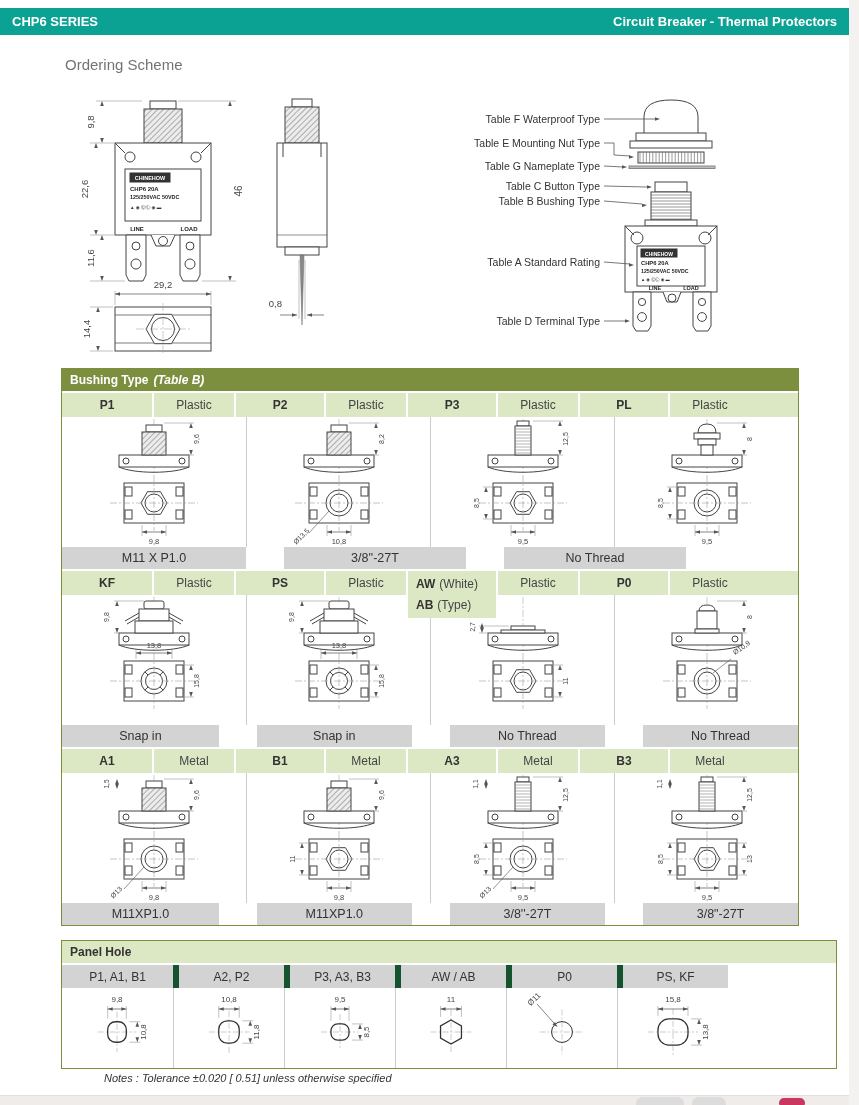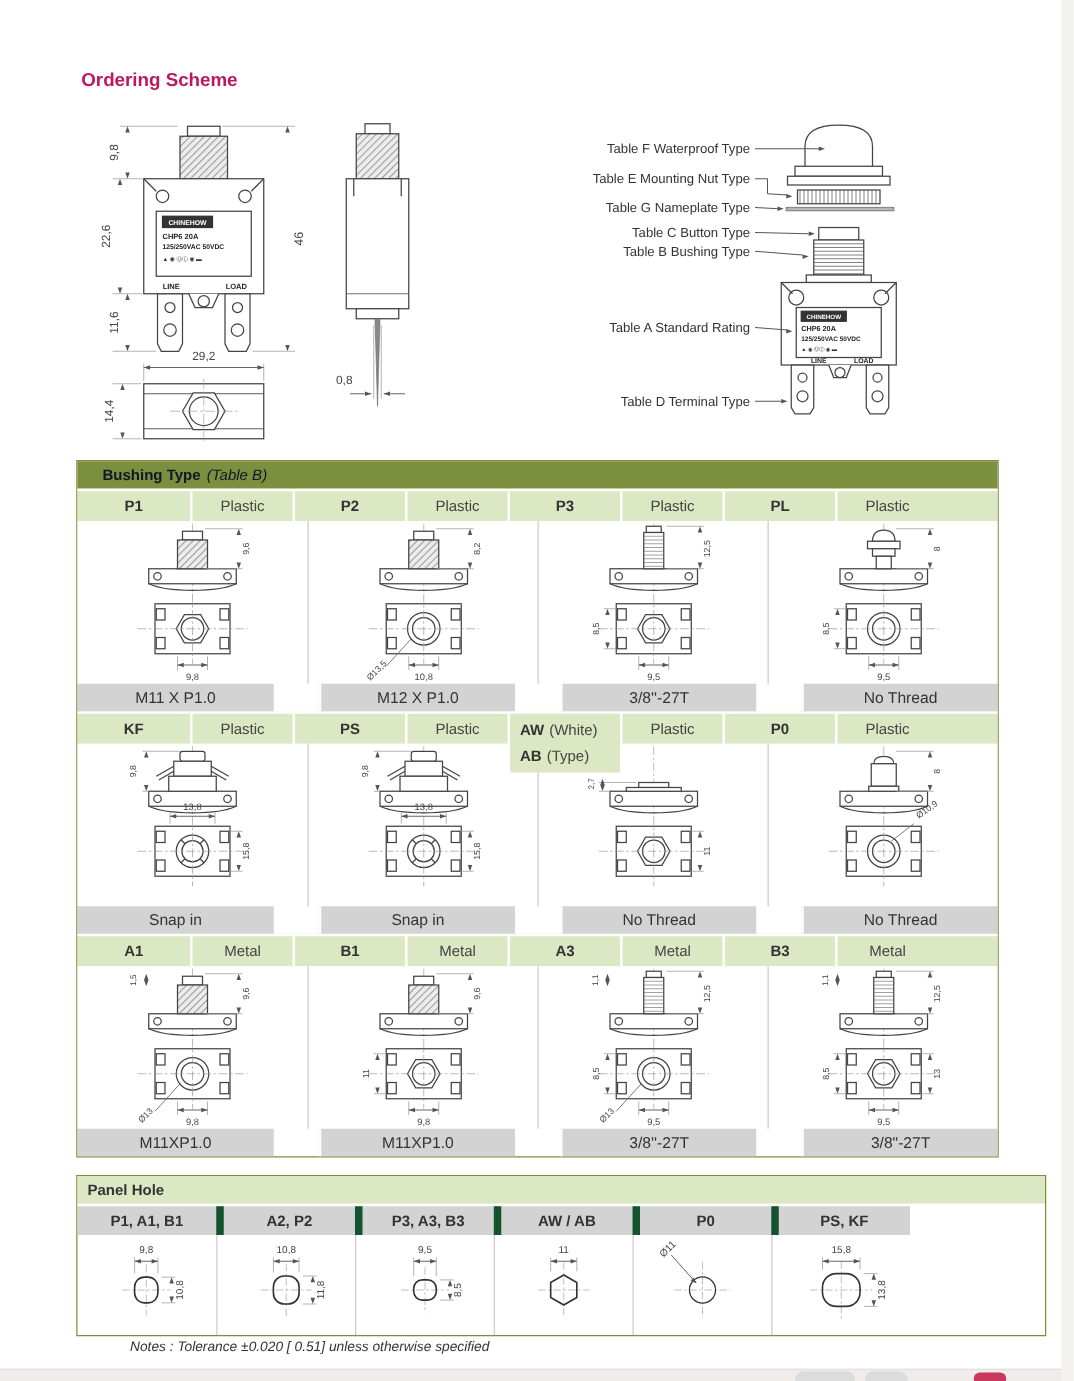--- a/index.html
+++ b/index.html
@@ -3,29 +3,29 @@
 <meta charset="utf-8">
 <style>
   html,body{margin:0;padding:0;background:#fff;}
   .page{position:relative;width:859px;height:1105px;background:#fff;overflow:hidden;
         font-family:"Liberation Sans",sans-serif;}
   :root{--teal:#0BA193;--olive:#7C8F3E;--lg:#DCE8C3;--gray:#D3D3D3;}
 
   .topbar{position:absolute;left:0;top:8px;width:849px;height:27px;background:var(--teal);
           color:#fff;display:flex;justify-content:space-between;align-items:center;
           padding:0 12px;box-sizing:border-box;font-weight:bold;font-size:13px;}
-  .section-title{position:absolute;left:65px;top:56px;margin:0;color:#be185d;
-          font-size:15px;font-weight:bold;}
+  .section-title{position:absolute;left:65px;top:56px;margin:0;color:#737373;
+          font-size:15px;font-weight:normal;}
   .drawings{position:absolute;left:30px;top:95px;width:800px;height:262px;}
 
   .btable{position:absolute;left:61px;top:368px;width:738px;border:1px solid var(--olive);
           background:#fff;box-sizing:border-box;}
-  .btitle{height:22px;background:var(--olive);color:#0f172a;font-size:12px;display:flex;
-          align-items:center;padding-left:20px;gap:5px;}
-  .btitle i{font-weight:normal;}
+  .btitle{height:22px;background:var(--olive);color:#ffffff;font-size:12px;display:flex;
+          align-items:center;padding-left:8px;gap:5px;}
+  .btitle i{font-weight:bold;}
   .brow{display:flex;}
   .header-row{background:var(--lg);height:24px;border-top:2px solid #fff;}
   .bh-code,.bh-mat{display:flex;align-items:center;justify-content:center;font-size:12px;
           color:#333;border-left:2px solid #fff;box-sizing:border-box;}
   .bh-code{width:90px;font-weight:bold;position:relative;}
   .bh-mat{width:82px;color:#444;}
   .brow > div:first-child{border-left:none;}
   .draw-row{height:130px;background:#fff;}
   .bd-cell{width:184px;border-left:1px solid #ccc;box-sizing:border-box;position:relative;}
   .bd-cell:first-child{border-left:none;}
@@ -41,21 +41,21 @@
 
   .ptable{position:absolute;left:61px;top:940px;width:776px;border:1px solid var(--olive);
           background:#fff;box-sizing:border-box;}
   .ptitle{height:22px;background:var(--lg);color:#333;font-weight:bold;font-size:12px;
           display:flex;align-items:center;padding-left:8px;}
   .ph-cell{width:111px;height:23px;background:var(--gray);display:flex;align-items:center;
           justify-content:center;font-size:12px;color:#333;border-left:6px solid #14532d;
           box-sizing:border-box;}
   .pd-cell{width:111px;height:80px;border-left:1px solid #ccc;box-sizing:border-box;}
   .prow{display:flex;}
-  .prow.hdr{border-top:2px solid #fff;font-weight:bold;}
+  .prow.hdr{border-top:2px solid #fff;}
   .prow > div:first-child{border-left:none;}
 
   .notes{position:absolute;left:64px;top:1072px;font-style:italic;font-size:11px;color:#333;margin-left:40px;}
   .rightstrip{position:absolute;left:849px;top:0;width:10px;height:1105px;background:#F4F2F1;}
   .bottombar{position:absolute;left:0;top:1095px;width:849px;height:10px;background:#EFECEA;
           border-top:1px solid #E2DFDF;}
   .chip{position:absolute;border-radius:7px;}
   .chip1{left:636px;top:1097px;width:48px;height:14px;background:#DCDCDC;}
   .chip2{left:692px;top:1097px;width:34px;height:14px;background:#DCDCDC;}
   .chip3{left:779px;top:1098px;width:26px;height:10px;background:#C9375E;}
@@ -66,20 +66,24 @@
 <svg width="0" height="0" style="position:absolute" aria-hidden="true">
     <defs>
   <pattern id="hatch" patternUnits="userSpaceOnUse" width="4" height="4" patternTransform="rotate(45)">
     <rect width="4" height="4" fill="#ececec"></rect>
     <line x1="0" y1="0" x2="0" y2="4" stroke="#888" stroke-width="1.3"></line>
   </pattern>
 </defs>
   </svg>
 
 <div class="page">
+  <div class="topbar">
+    <span>CHP6 SERIES</span>
+    <span>Circuit Breaker - Thermal Protectors</span>
+  </div>
 
   <h2 class="section-title">Ordering Scheme</h2>
 
   <div id="drawings" class="drawings"><svg width="800" height="262" viewBox="0 0 800 262">
         <rect x="120" y="6" width="26" height="8" fill="#fff" stroke="#444" rx="0"></rect>
         <rect x="114" y="14" width="38" height="34" fill="url(#hatch)" stroke="#444" rx="0"></rect>
         <rect x="85" y="48" width="96" height="92" fill="#fff" stroke="#444" rx="0"></rect>
         <circle cx="100" cy="62" r="5" fill="#fff" stroke="#444"></circle>
         <circle cx="166" cy="62" r="5" fill="#fff" stroke="#444"></circle>
         <line x1="85" y1="48" x2="95" y2="58" stroke="#444" stroke-width="1"></line>
@@ -397,21 +401,20 @@
               <line x1="80" y1="108" x2="80" y2="119" stroke="#999" stroke-width="0.6"></line>
               <line x1="104" y1="108" x2="104" y2="119" stroke="#999" stroke-width="0.6"></line>
               <line x1="80" y1="115" x2="104" y2="115" stroke="#666" stroke-width="0.8"></line>
               <path d="M0,0 L5,1.8 L5,-1.8 Z" transform="translate(80,115) rotate(0)" fill="#555"></path>
               <path d="M0,0 L5,1.8 L5,-1.8 Z" transform="translate(104,115) rotate(180)" fill="#555"></path>
               <text x="92" y="127" font-size="7.5" fill="#444" text-anchor="middle" font-family="Liberation Sans, sans-serif">9,5</text>
             </svg></div>
         </div>
         <div class="brow cap-row">
           <div class="bc-cell">M11 X P1.0</div>
-          <div class="bc-cell">M12 X P1.0</div>
           <div class="bc-cell">3/8''-27T</div>
           <div class="bc-cell">No Thread</div>
         </div>
         <div class="brow header-row">
           <div class="bh-code">KF</div>
           <div class="bh-mat">Plastic</div>
           <div class="bh-code">PS</div>
           <div class="bh-mat">Plastic</div>
           <div class="bh-code">
             <div class="aw-overlay">

